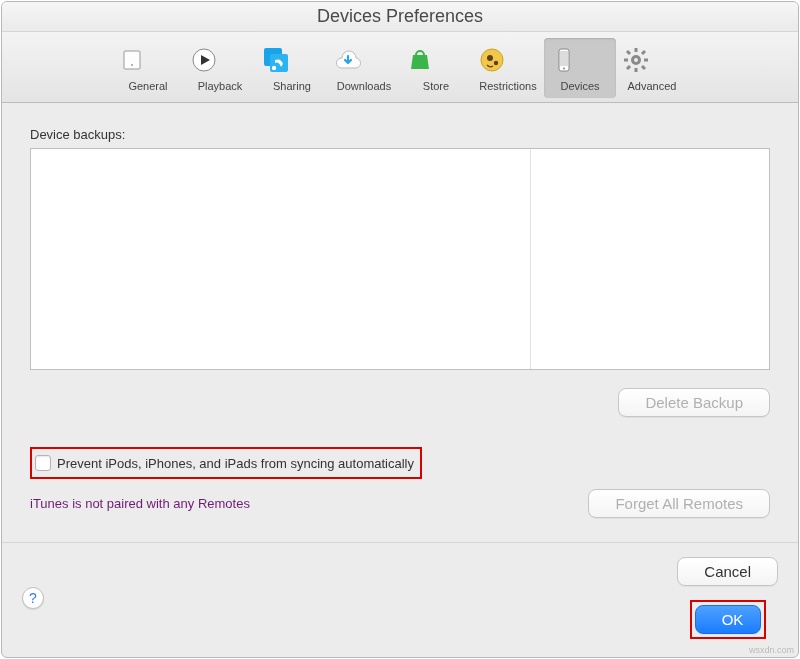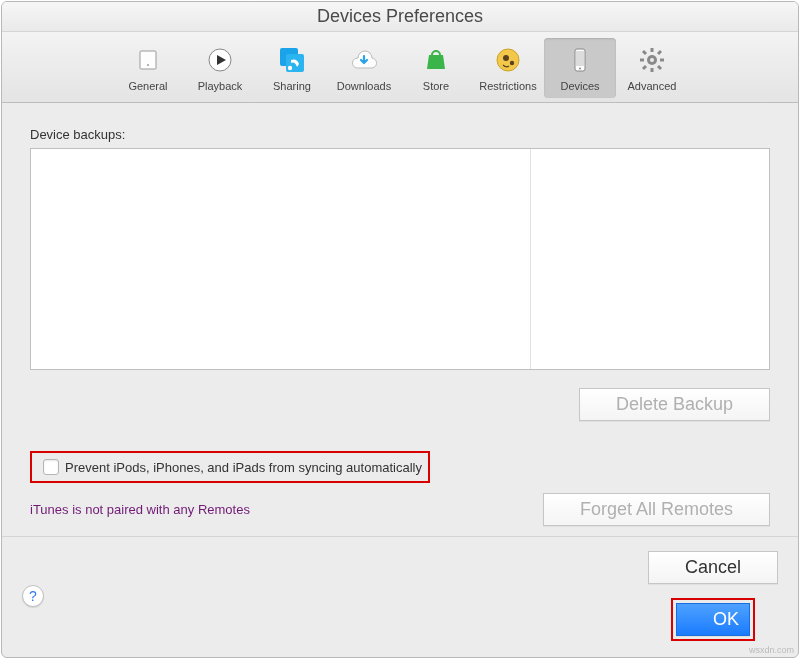--- a/index.html
+++ b/index.html
@@ -37,21 +37,20 @@
     justify-content: center;
     gap: 0;
     background: linear-gradient(#f3f3f3, #e4e4e4);
     border-bottom: 1px solid #bdbdbd;
     padding: 6px 8px 4px;
   }
   .toolbar-item {
     width: 72px;
     display: flex;
     flex-direction: column;
-    align-items: center;
     justify-content: flex-start;
     padding: 4px 2px 6px;
     border-radius: 4px;
     cursor: default;
   }
   .toolbar-item.selected {
     background: #c9c9c9;
     box-shadow: inset 0 1px 2px rgba(0,0,0,0.15);
   }
   .toolbar-icon {
@@ -91,37 +90,37 @@
   }
   .backup-right { flex: 1; }
   .row-right {
     display: flex;
     justify-content: flex-end;
     margin-top: 18px;
   }
   .btn {
     background: linear-gradient(#ffffff, #f4f4f4);
     border: 1px solid #c6c6c6;
-    border-radius: 0;
-    padding: 5px 36px;
-    font-size: 18px;
+    border-radius: 8px;
+    padding: 5px 26px;
+    font-size: 15px;
     color: #333;
     cursor: default;
     box-shadow: 0 1px 0 rgba(0,0,0,0.05);
   }
   .btn.disabled { color: #b0b0b0; }
   .btn.primary {
     background: linear-gradient(#4ea1ff, #1a7cff);
     border: 1px solid #1a6fe0;
     color: #fff;
   }
   .checkbox-row {
     display: flex;
     align-items: center;
-    padding: 6px 6px 6px 11px;
+    padding: 6px 6px 6px 3px;
     margin-top: 30px;
     border: 2px solid #d90000;
     width: fit-content;
   }
   .checkbox {
     width: 16px;
     height: 16px;
     border: 1px solid #b5b5b5;
     border-radius: 3px;
     background: #fff;

